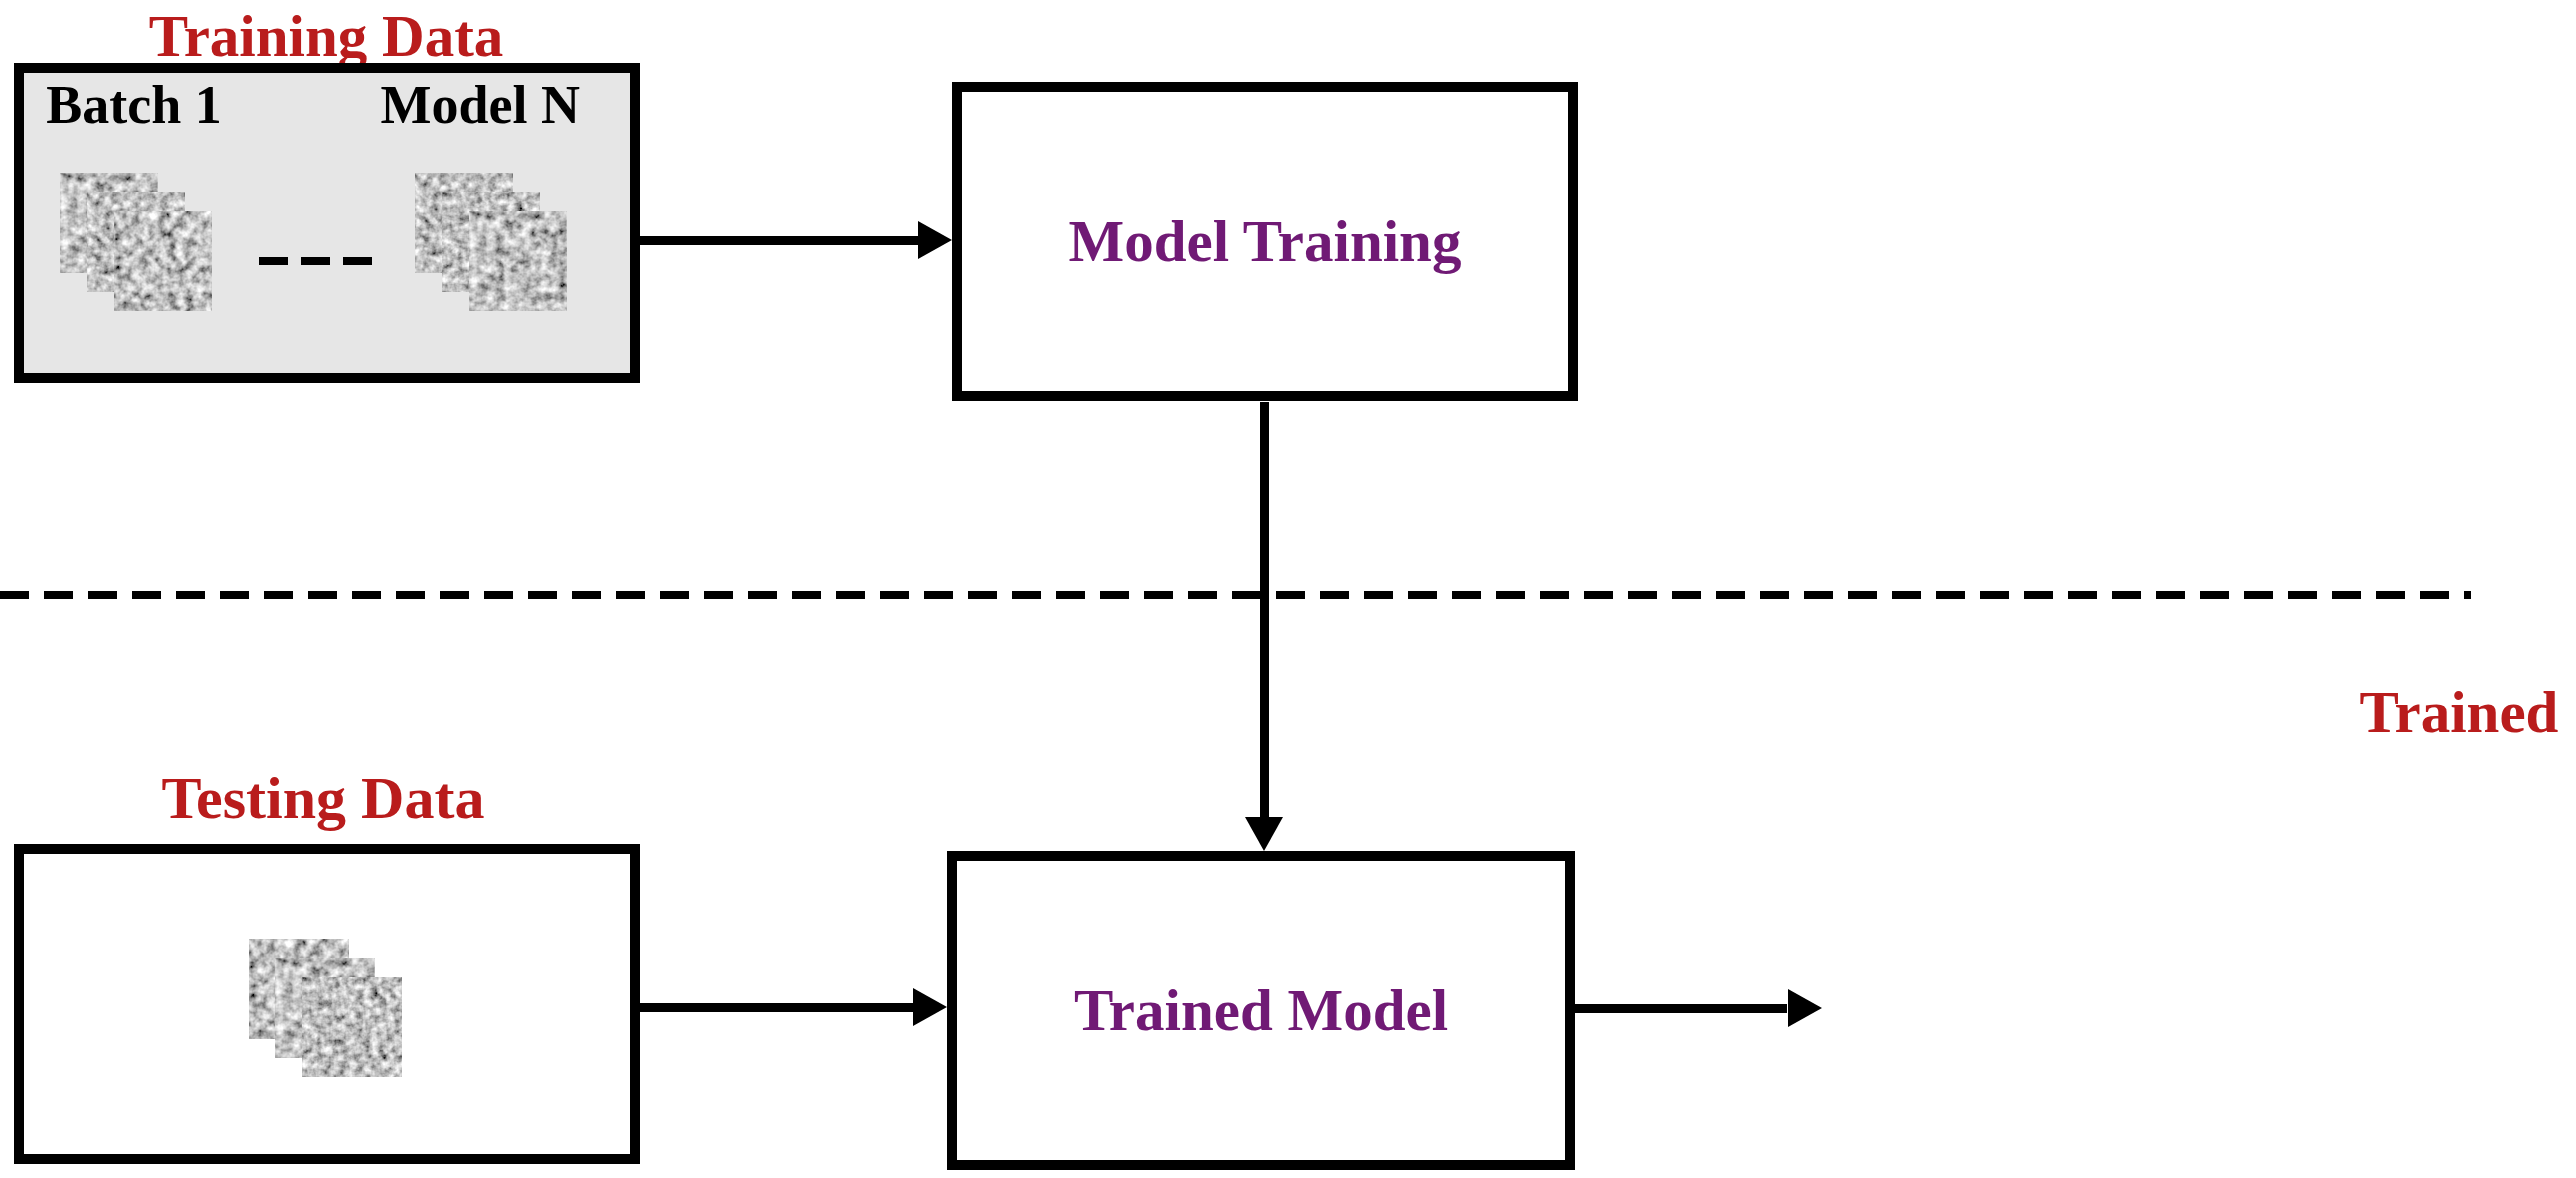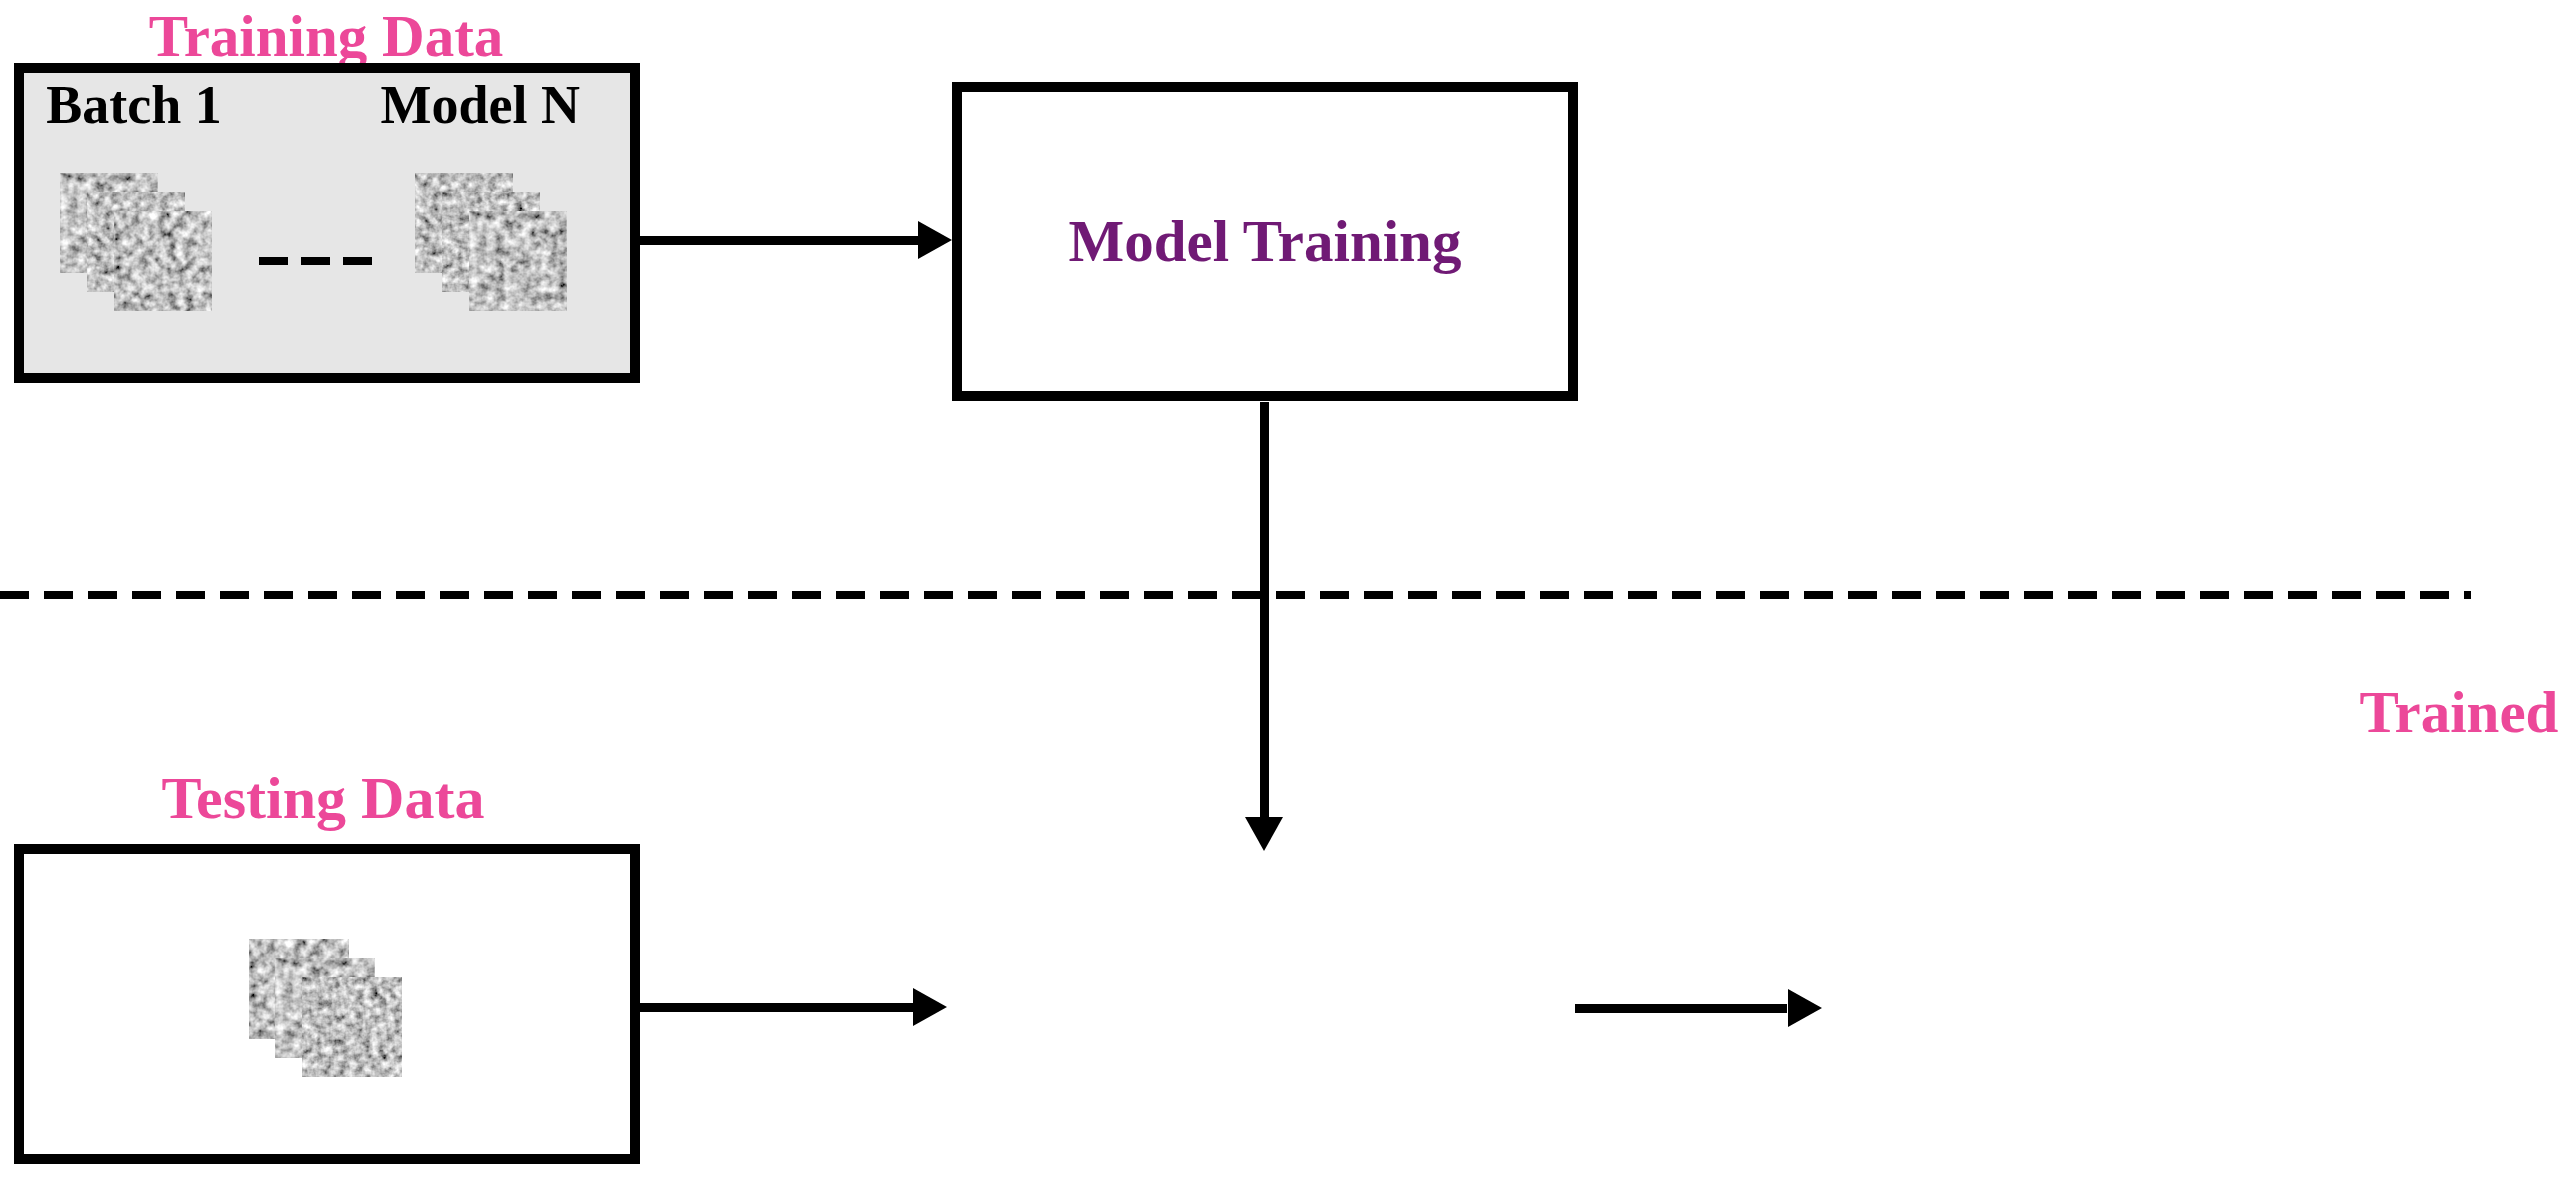--- a/index.html
+++ b/index.html
@@ -6,21 +6,21 @@
   .stage {
     position: relative;
     width: 2576px;
     height: 1179px;
     background: #ffffff;
     font-family: "Liberation Serif", "DejaVu Serif", serif;
     overflow: hidden;
   }
   .lbl {
     position: absolute;
-    color: #ec4899;
+    color: #b91c1c;
     font-weight: bold;
     white-space: nowrap;
     line-height: 1.05;
   }
   .centered { transform: translateX(-50%); }
   .box {
     position: absolute;
     box-sizing: border-box;
     border: 10.6px solid #000000;
     background: #ffffff;
@@ -190,19 +190,22 @@
         </svg>
       <svg class="tile" style="left:53px;top:38px;" width="100" height="100" viewBox="0 0 132 132">
           <rect width="132" height="132" filter="url(#nz4)"></rect>
         </svg>
     </div>
   </div>
 
   <div class="shaft-h" style="left:640px; top:1003px; width:273px;"></div>
   <div class="head-right" style="left:913px; top:988px;"></div>
 
+  <div class="box flexc" style="left:947px; top:851px; width:628px; height:319px;">
+    <span class="box-label">Trained Model</span>
+  </div>
 
   <div class="shaft-h" style="left:1575px; top:1004px; width:212px;"></div>
   <div class="head-right" style="left:1788px; top:989px;"></div>
 
 
 </div>
 
 
 </body></html>

